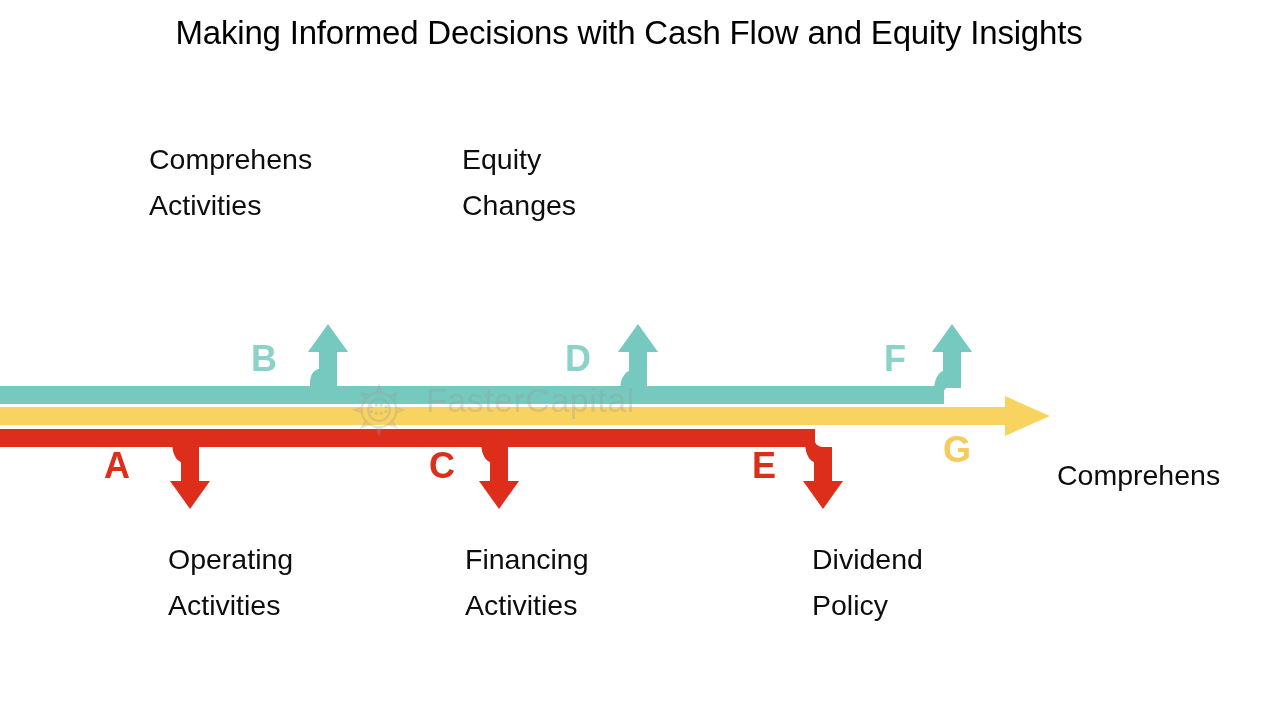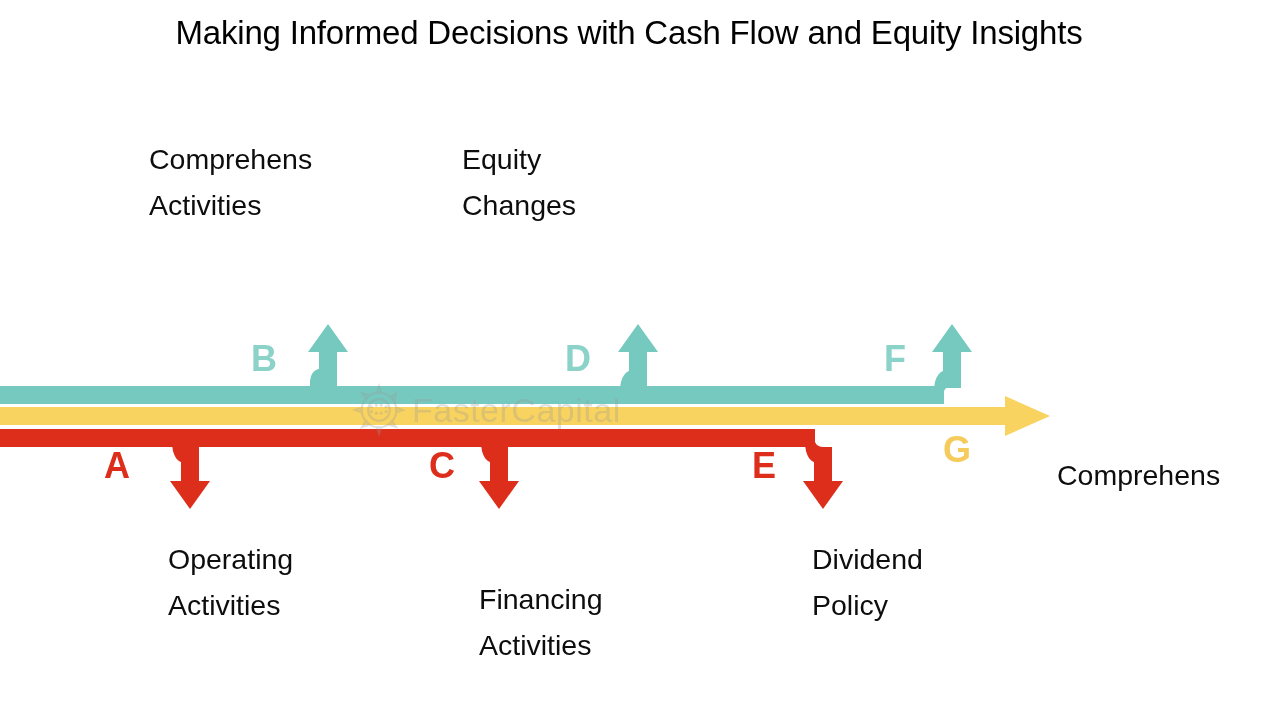--- a/index.html
+++ b/index.html
@@ -79,22 +79,21 @@
   }
 
   
   .watermark {
     position: absolute;
     left: 352px;
     top: 383px;
     width: 350px;
     height: 54px;
     display: flex;
-    align-items: center;
-    gap: 6px;
+    gap: 20px;
     opacity: 0.30;
     pointer-events: none;
   }
   .watermark .wm-text {
     font-size: 34px;
     font-weight: 400;
     color: #9a9a9a;
     letter-spacing: 0.5px;
     line-height: 34px;
     white-space: nowrap;
@@ -159,21 +158,21 @@
   </div>
   <div class="node-label top-label" style="left:462px; top:136px;">
     <span>Equity</span>
     <span class="l2">Changes</span>
   </div>
 
   <div class="node-label bottom-label" style="left:168px; top:536px;">
     <span>Operating</span>
     <span class="l2">Activities</span>
   </div>
-  <div class="node-label bottom-label" style="left:479px; top:536px;margin-top:40px;">
+  <div class="node-label bottom-label" style="left:465px; top:536px;">
     <span>Financing</span>
     <span class="l2">Activities</span>
   </div>
   <div class="node-label bottom-label" style="left:812px; top:536px;">
     <span>Dividend</span>
     <span class="l2">Policy</span>
   </div>
 
   <div class="branch-letter" style="left:104px; top:448px; color:#dd2d1b;">A</div>
   <div class="branch-letter" style="left:251px; top:341px; color:#8bd2c8;">B</div>

